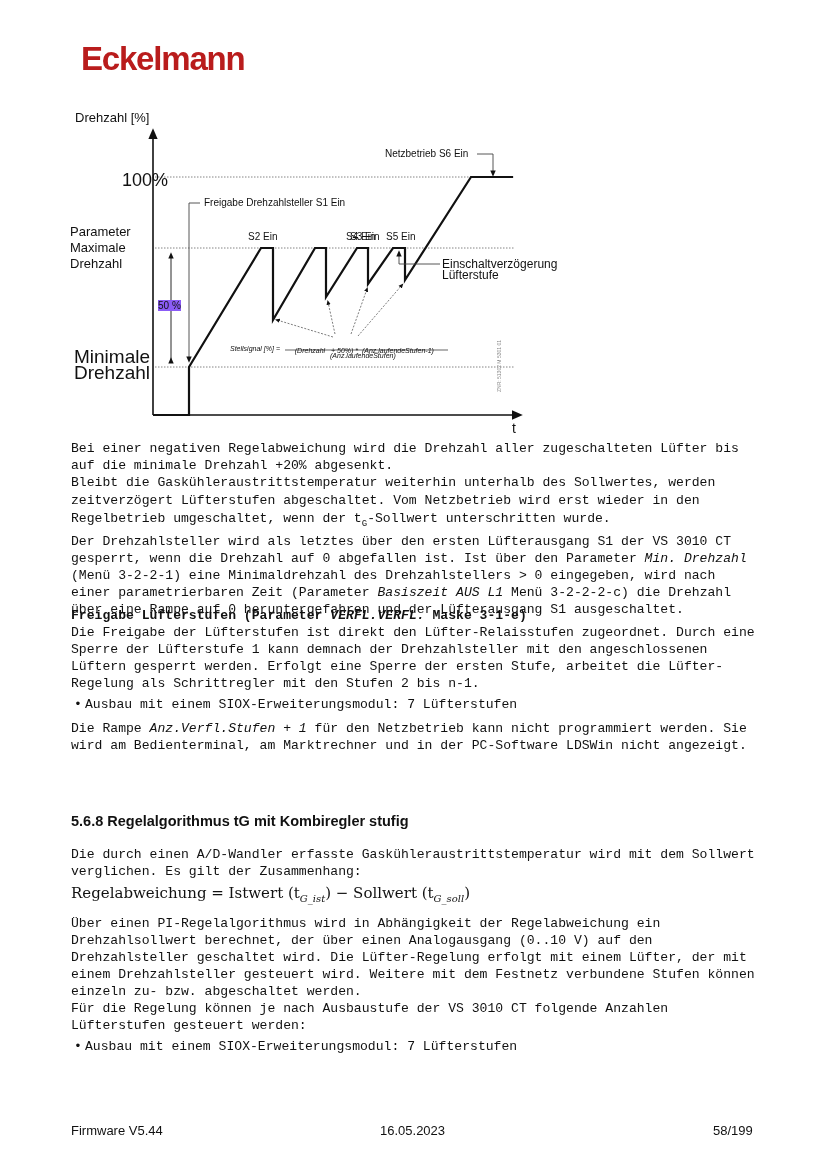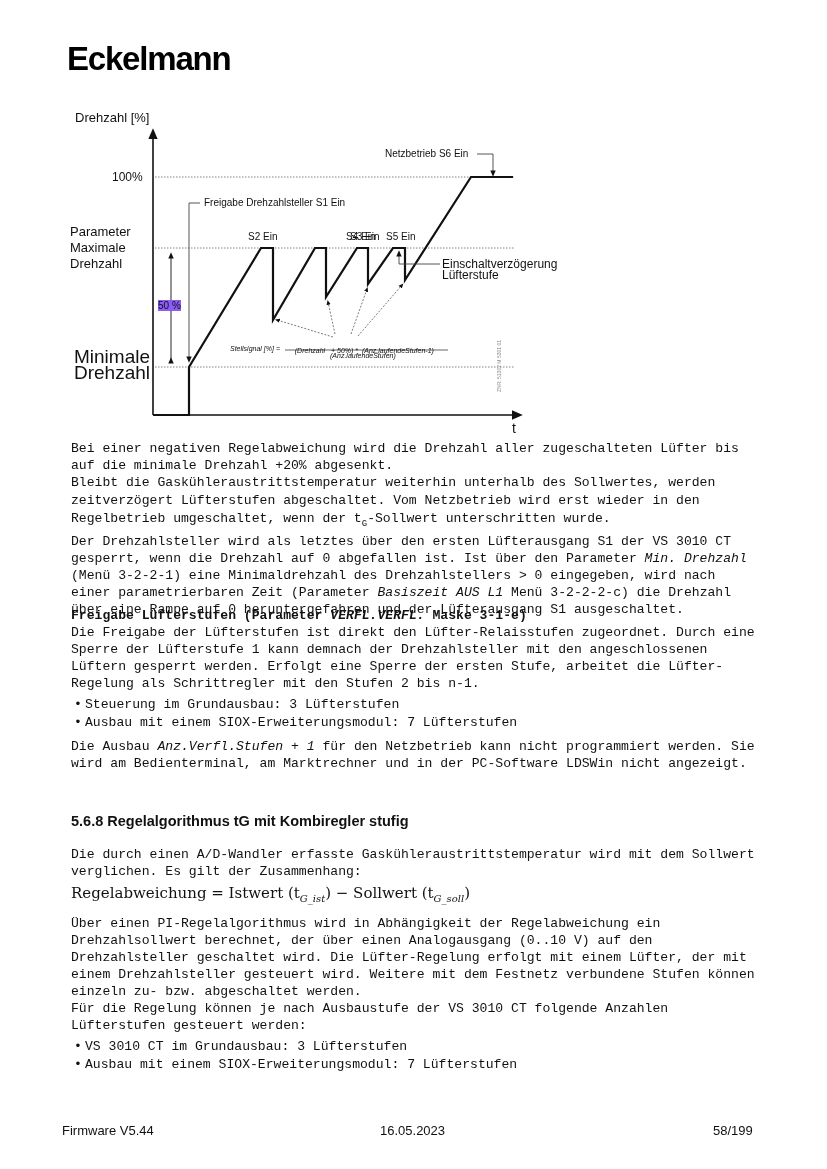--- a/index.html
+++ b/index.html
@@ -1,19 +1,19 @@
 <!DOCTYPE html>
 <html><head>
 <meta charset="utf-8">
 <style>
   html, body { margin:0; padding:0; background:#ffffff; }
   body { width:827px; height:1169px; position:relative; overflow:hidden;
          font-family:"Liberation Sans", sans-serif; color:#111; }
-  .logo { position:absolute; left:67px; top:40px; font-family:"Liberation Sans", sans-serif;
-          font-weight:bold; font-size:33px; letter-spacing:-1.2px; color:#000000; }
+  .logo { position:absolute; left:81px; top:40px; font-family:"Liberation Sans", sans-serif;
+          font-weight:bold; font-size:33px; letter-spacing:-1.2px; color:#b91c1c; }
   .figure { position:absolute; left:0; top:100px; width:785px; height:340px; }
   .figure svg { position:absolute; left:0; top:0; }
   .text { position:absolute; left:71px; width:690px; font-size:13.1px; line-height:17px;font-family:Liberation Mono, monospace; }
   .text p { margin:0; }
   .h-bold { font-weight:bold; }
   .bullets { margin:4px 0 0 0; padding:0; list-style:none; }
   .bullets li { position:relative; padding-left:14px; line-height:18px; }
   .bullets li::before { content:"\2022"; position:absolute; left:3px; top:0; }
   .section-title { position:absolute; left:71px; top:813px; font-size:14.5px; font-weight:bold; }
   .formula { position:absolute; left:71px; top:884px; font-family:"DejaVu Serif", serif; font-size:15px; }
@@ -53,21 +53,21 @@
     <line x1="333" y1="337" x2="277" y2="320" stroke="#444" stroke-width="0.7" stroke-dasharray="2,1.5" marker-end="url(#arr)"></line>
     <line x1="335" y1="334" x2="328" y2="302" stroke="#444" stroke-width="0.7" stroke-dasharray="2,1.5" marker-end="url(#arr)"></line>
     <line x1="351" y1="334" x2="367" y2="289" stroke="#444" stroke-width="0.7" stroke-dasharray="2,1.5" marker-end="url(#arr)"></line>
     <line x1="358" y1="336" x2="402" y2="285" stroke="#444" stroke-width="0.7" stroke-dasharray="2,1.5" marker-end="url(#arr)"></line>
 
     <line x1="285" y1="350" x2="448" y2="350" stroke="#222" stroke-width="0.7"></line>
   </svg>
 
   <div style="position:absolute;left:75px;top:10px;font-size:13px;">Drehzahl [%]</div>
   <div style="position:absolute;left:512px;top:320px;font-size:14px;">t</div>
-  <div style="position:absolute;left:112px;top:70px;font-size:12px;">100%</div>
+  <div style="position:absolute;left:122px;top:70px;font-size:18px;">100%</div>
   <div style="position:absolute;left:70px;top:124px;font-size:13px;line-height:16px;">
     <div>Parameter</div>
     <div>Maximale</div>
     <div>Drehzahl</div>
   </div>
   <div style="position:absolute;left:74px;top:249px;font-size:19px;line-height:16px;">
     <div>Minimale</div>
     <div>Drehzahl</div>
   </div>
   <div style="position:absolute;left:158px;top:200px;font-size:10px;background:#8b5cf6;">50 %</div>
@@ -98,42 +98,40 @@
     <span>Der Drehzahlsteller wird als letztes über den ersten Lüfterausgang S1 der VS 3010 CT gesperrt, wenn die Drehzahl auf 0 abgefallen ist. Ist über den Parameter </span><i>Min. Drehzahl</i><span> (Menü 3-2-2-1) eine Minimaldrehzahl des Drehzahlstellers &gt; 0 eingegeben, wird nach einer parametrierbaren Zeit (Parameter </span><i>Basiszeit AUS L1</i><span> Menü 3-2-2-2-c) die Drehzahl über eine Rampe auf 0 heruntergefahren und der Lüfterausgang S1 ausgeschaltet.</span>
   </p>
 </div>
 
 <div class="text" style="top:607px;">
   <p class="h-bold">
     <span>Freigabe Lüfterstufen (Parameter </span><i>VERFL.VERFL.</i><span> Maske 3-1-e)</span>
   </p>
   <p>Die Freigabe der Lüfterstufen ist direkt den Lüfter-Relaisstufen zugeordnet. Durch eine Sperre der Lüfterstufe 1 kann demnach der Drehzahlsteller mit den angeschlossenen Lüftern gesperrt werden. Erfolgt eine Sperre der ersten Stufe, arbeitet die Lüfter-Regelung als Schrittregler mit den Stufen 2 bis n-1.</p>
   <ul class="bullets">
-    <li>Steuerung im Grundausbau: 3 Lüfterstufen</li>
     <li>Ausbau mit einem SIOX-Erweiterungsmodul: 7 Lüfterstufen</li>
   </ul>
   <p style="margin-top:6px;">
-    <span>Die Ausbau </span><i>Anz.Verfl.Stufen + 1</i><span> für den Netzbetrieb kann nicht programmiert werden. Sie wird am Bedienterminal, am Marktrechner und in der PC-Software LDSWin nicht angezeigt.</span>
+    <span>Die Rampe </span><i>Anz.Verfl.Stufen + 1</i><span> für den Netzbetrieb kann nicht programmiert werden. Sie wird am Bedienterminal, am Marktrechner und in der PC-Software LDSWin nicht angezeigt.</span>
   </p>
 </div>
 
 <div class="section-title">5.6.8  Regelalgorithmus tG mit Kombiregler stufig</div>
 
 <div class="text" style="top:846px;">
   <p>Die durch einen A/D-Wandler erfasste Gaskühleraustrittstemperatur wird mit dem Sollwert verglichen. Es gilt der Zusammenhang:</p>
 </div>
 
 <div class="formula">
   <span>Regelabweichung = Istwert (t</span><sub>G_ist</sub><span>) − Sollwert (t</span><sub>G_soll</sub><span>)</span>
 </div>
 
 <div class="text" style="top:915px;">
   <p>Über einen PI-Regelalgorithmus wird in Abhängigkeit der Regelabweichung ein Drehzahlsollwert berechnet, der über einen Analogausgang (0..10 V) auf den Drehzahlsteller geschaltet wird. Die Lüfter-Regelung erfolgt mit einem Lüfter, der mit einem Drehzahlsteller gesteuert wird. Weitere mit dem Festnetz verbundene Stufen können einzeln zu- bzw. abgeschaltet werden.</p>
   <p>Für die Regelung können je nach Ausbaustufe der VS 3010 CT folgende Anzahlen Lüfterstufen gesteuert werden:</p>
   <ul class="bullets">
-    <li>VS 3010 CT im Grundausbau: 3 Lüfterstufen</li>
     <li>Ausbau mit einem SIOX-Erweiterungsmodul: 7 Lüfterstufen</li>
   </ul>
 </div>
 
-<div class="footer" style="left:62px;">Firmware V5.44</div>
+<div class="footer" style="left:71px;">Firmware V5.44</div>
 <div class="footer" style="left:380px;">16.05.2023</div>
 <div class="footer" style="left:713px;">58/199</div>
 
 </body></html>

